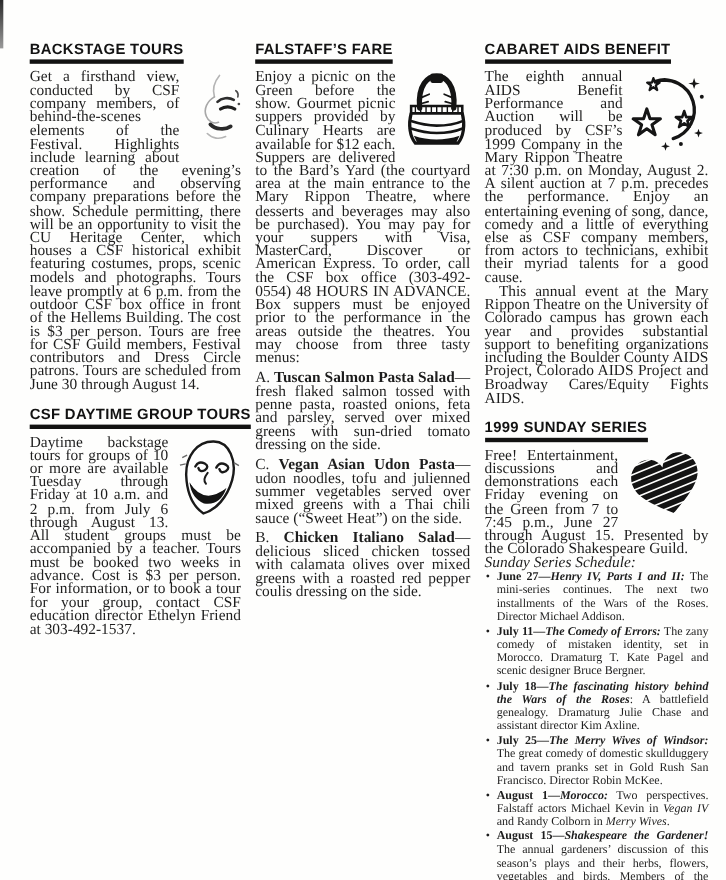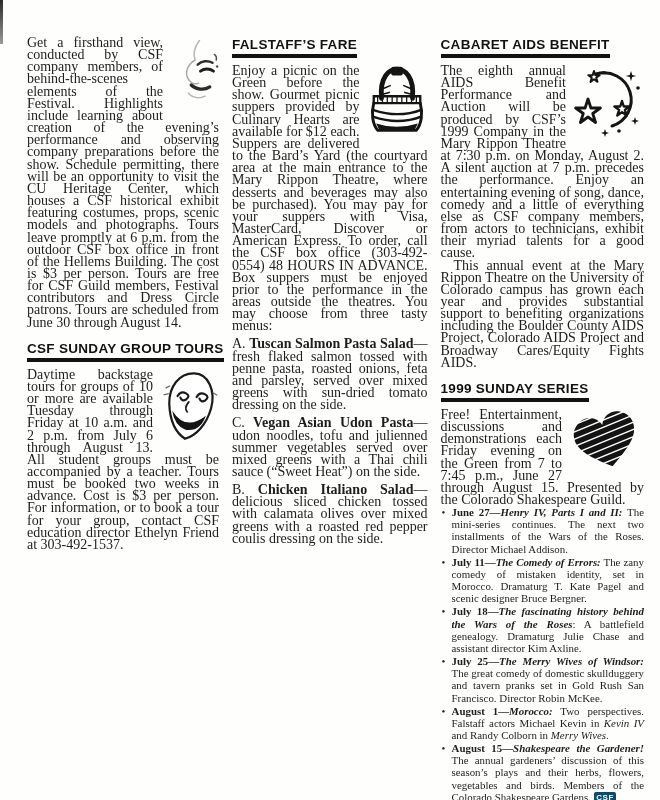--- a/index.html
+++ b/index.html
@@ -58,37 +58,38 @@
 </style>
 </head>
 <body>
 
 <div class="page">
   <div class="scan-edge"></div>
   <div class="cols">
 
     <div class="col col1">
       <section>
+        <h2>BACKSTAGE TOURS</h2>
         <p><span class="float-icon icon-face">
               <svg viewBox="0 0 54 76" xmlns="http://www.w3.org/2000/svg">
                 <g fill="none" stroke-linecap="round">
                   <path d="M33 3 C28 9 26 17 28 24" stroke="#b5b5b5" stroke-width="1.6"></path>
                   <path d="M28 24 C21 28 17 36 20 43 C22 48 27 51 32 49" stroke="#a8a8a8" stroke-width="1.6"></path>
                   <path d="M31 29 C35 25 42 24 47 27" stroke="#2e2e2e" stroke-width="2.6"></path>
                   <path d="M34 36 C38 33 44 33 48 36" stroke="#1f1f1f" stroke-width="3.2"></path>
                   <path d="M24 51 C29 56 38 57 44 53" stroke="#2b2b2b" stroke-width="3.6"></path>
                   <path d="M21 60 C26 65 33 66 39 63" stroke="#b5b5b5" stroke-width="1.6"></path>
                   <path d="M49 18 q3 2 2 6" stroke="#4a4a4a" stroke-width="1.6"></path>
                   <circle cx="52" cy="31" r="1.3" fill="#4a4a4a"></circle>
                 </g>
               </svg>
             </span><span>Get a firsthand view, conducted by CSF company members, of behind-the-scenes elements of the Festival. Highlights include learning about creation of the evening’s performance and observing company preparations before the show. Schedule permitting, there will be an opportunity to visit the CU Heritage Center, which houses a CSF historical exhibit featuring costumes, props, scenic models and photographs. Tours leave promptly at 6 p.m. from the outdoor CSF box office in front of the Hellems Building. The cost is $3 per person. Tours are free for CSF Guild members, Festival contributors and Dress Circle patrons. Tours are scheduled from June 30 through August 14.</span></p>
       </section>
       <section>
-        <h2>CSF SUNDAY GROUP TOURS</h2>
+        <h2>CSF DAYTIME GROUP TOURS</h2>
         <p><span class="float-icon icon-mask">
               <svg viewBox="0 0 60 76" xmlns="http://www.w3.org/2000/svg">
                 <g transform="rotate(9 30 38)">
                   <path d="M30 4 C15 6 7 21 10 38 C13 53 20 65 31 70 C42 65 50 52 52 36 C54 18 44 2 30 4 Z" fill="#ffffff" stroke="#1a1a1a" stroke-width="2.2"></path>
                   <path d="M17 29 q2 -6 8 -4 q5 2 1 6 q-4 3 -6 -1" fill="none" stroke="#1a1a1a" stroke-width="2.2" stroke-linecap="round"></path>
                   <path d="M36 27 q2 -6 8 -4 q5 2 1 6 q-4 3 -6 -1" fill="none" stroke="#1a1a1a" stroke-width="2.2" stroke-linecap="round"></path>
                   <path d="M29 33 q-4 7 0 10" fill="none" stroke="#1a1a1a" stroke-width="1.8" stroke-linecap="round"></path>
                   <path d="M14 44 Q30 63 48 44 Q45 61 30 61 Q18 58 14 44 Z" fill="#141414"></path>
                   <path d="M16 45 Q30 56 46 45" fill="none" stroke="#ffffff" stroke-width="1.4"></path>
                   <path d="M8 20 l-4 3 M8 28 l-5 2 M51 20 l5 2" stroke="#6a6a6a" stroke-width="1.3" fill="none"></path>
@@ -160,25 +161,26 @@
                     <line x1="-8" y1="36" x2="88" y2="22"></line>
                     <line x1="-8" y1="43" x2="88" y2="29"></line>
                     <line x1="-8" y1="50" x2="88" y2="36"></line>
                     <line x1="-8" y1="57" x2="88" y2="43"></line>
                     <line x1="-8" y1="64" x2="88" y2="50"></line>
                     <line x1="-8" y1="71" x2="88" y2="57"></line>
                   </g>
                 </g>
               </svg>
             </span><span>Free! Entertainment, discussions and demonstrations each Friday evening on the Green from 7 to 7:45 p.m., June 27 through August 15. Presented by the Colorado Shakespeare Guild.</span></p>
+        <p class="schedule">Sunday Series Schedule:</p>
         <ul class="schedule-list">
             <li><span class="s-b">June 27—</span><span class="s-bi">Henry IV, Parts I and II:</span><span> The mini-series continues. The next two installments of the Wars of the Roses. Director Michael Addison.</span></li>
             <li><span class="s-b">July 11—</span><span class="s-bi">The Comedy of Errors:</span><span> The zany comedy of mistaken identity, set in Morocco. Dramaturg T. Kate Pagel and scenic designer Bruce Bergner.</span></li>
             <li><span class="s-b">July 18—</span><span class="s-bi">The fascinating history behind the Wars of the Roses</span><span>: A battlefield genealogy. Dramaturg Julie Chase and assistant director Kim Axline.</span></li>
             <li><span class="s-b">July 25—</span><span class="s-bi">The Merry Wives of Windsor:</span><span> The great comedy of domestic skullduggery and tavern pranks set in Gold Rush San Francisco. Director Robin McKee.</span></li>
-            <li><span class="s-b">August 1—</span><span class="s-bi">Morocco:</span><span> Two perspectives. Falstaff actors Michael Kevin in </span><span class="s-i">Kevin IV</span><span> and Randy Colborn in </span><span class="s-i">Merry Wives</span><span>.</span></li>
+            <li><span class="s-b">August 1—</span><span class="s-bi">Morocco:</span><span> Two perspectives. Falstaff actors Michael Kevin in </span><span class="s-i">Vegan IV</span><span> and Randy Colborn in </span><span class="s-i">Merry Wives</span><span>.</span></li>
             <li><span class="s-b">August 15—</span><span class="s-bi">Shakespeare the Gardener!</span><span> The annual gardeners’ discussion of this season’s plays and their herbs, flowers, vegetables and birds. Members of the Colorado Shakespeare Gardens. </span><span class="s-logo">CSF</span></li>
           </ul>
       </section>
     </div>
 
   </div>
 </div>
 
 </body></html>

